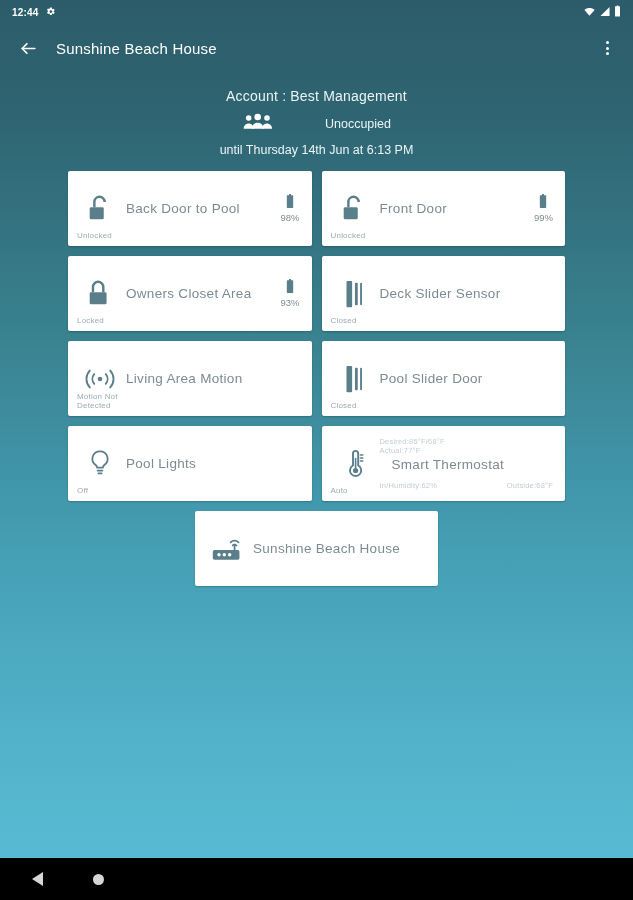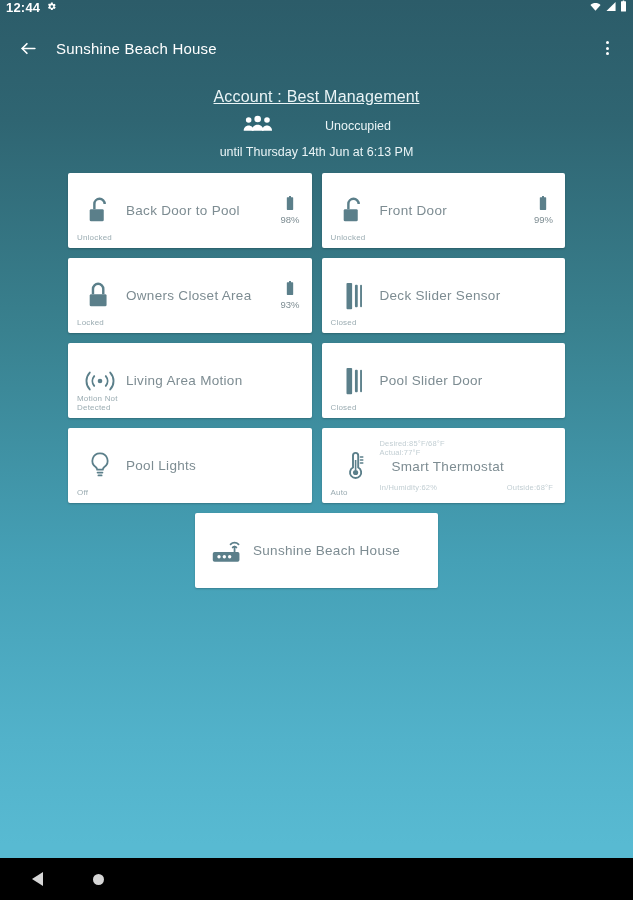--- a/index.html
+++ b/index.html
@@ -11,24 +11,24 @@
   body {
     background: linear-gradient(to bottom,
       #2c5c69 0px, #2f6572 120px, #39818f 330px,
       #45a0b6 560px, #52b2ca 740px, #58bad2 845px);
     position: relative;
   }
 
   
   .statusbar {
     height: 24px;
-    display: flex; align-items: flex-start;
-    padding: 0 6px;
+    display: flex; align-items: center;
+    padding: 0 12px;
     color: #ffffff;
-    font-size: 13px;
+    font-size: 10px;
     font-weight: bold;
   }
   .statusbar .clock { margin-right: 6px; letter-spacing: .2px; }
   .statusbar .spacer { flex: 1; }
   .sb-icons { display: flex; align-items: center; gap: 3px; }
 
   
   .appbar {
     height: 48px;
     display: flex; align-items: center;
@@ -49,21 +49,21 @@
     cursor: pointer;
   }
   .appbar .overflow i { width: 3px; height: 3px; background: #fff; border-radius: 50%; display: block; }
 
   
   .account {
     text-align: center;
     color: #eaf4f6;
     padding-top: 16px;
   }
-  .account .acct-line { font-size: 16px; letter-spacing: .2px; text-decoration: underline; }
+  .account .acct-line { font-size: 14px; letter-spacing: .2px; }
   .account .occ-row {
     display: flex; align-items: center; justify-content: center;
     margin-top: 8px; gap: 51px;
   }
   .account .occ-text { font-size: 12.5px; }
   .account .until { font-size: 12.5px; margin-top: 7px; }
 
   
   .grid {
     margin-top: 14px;

